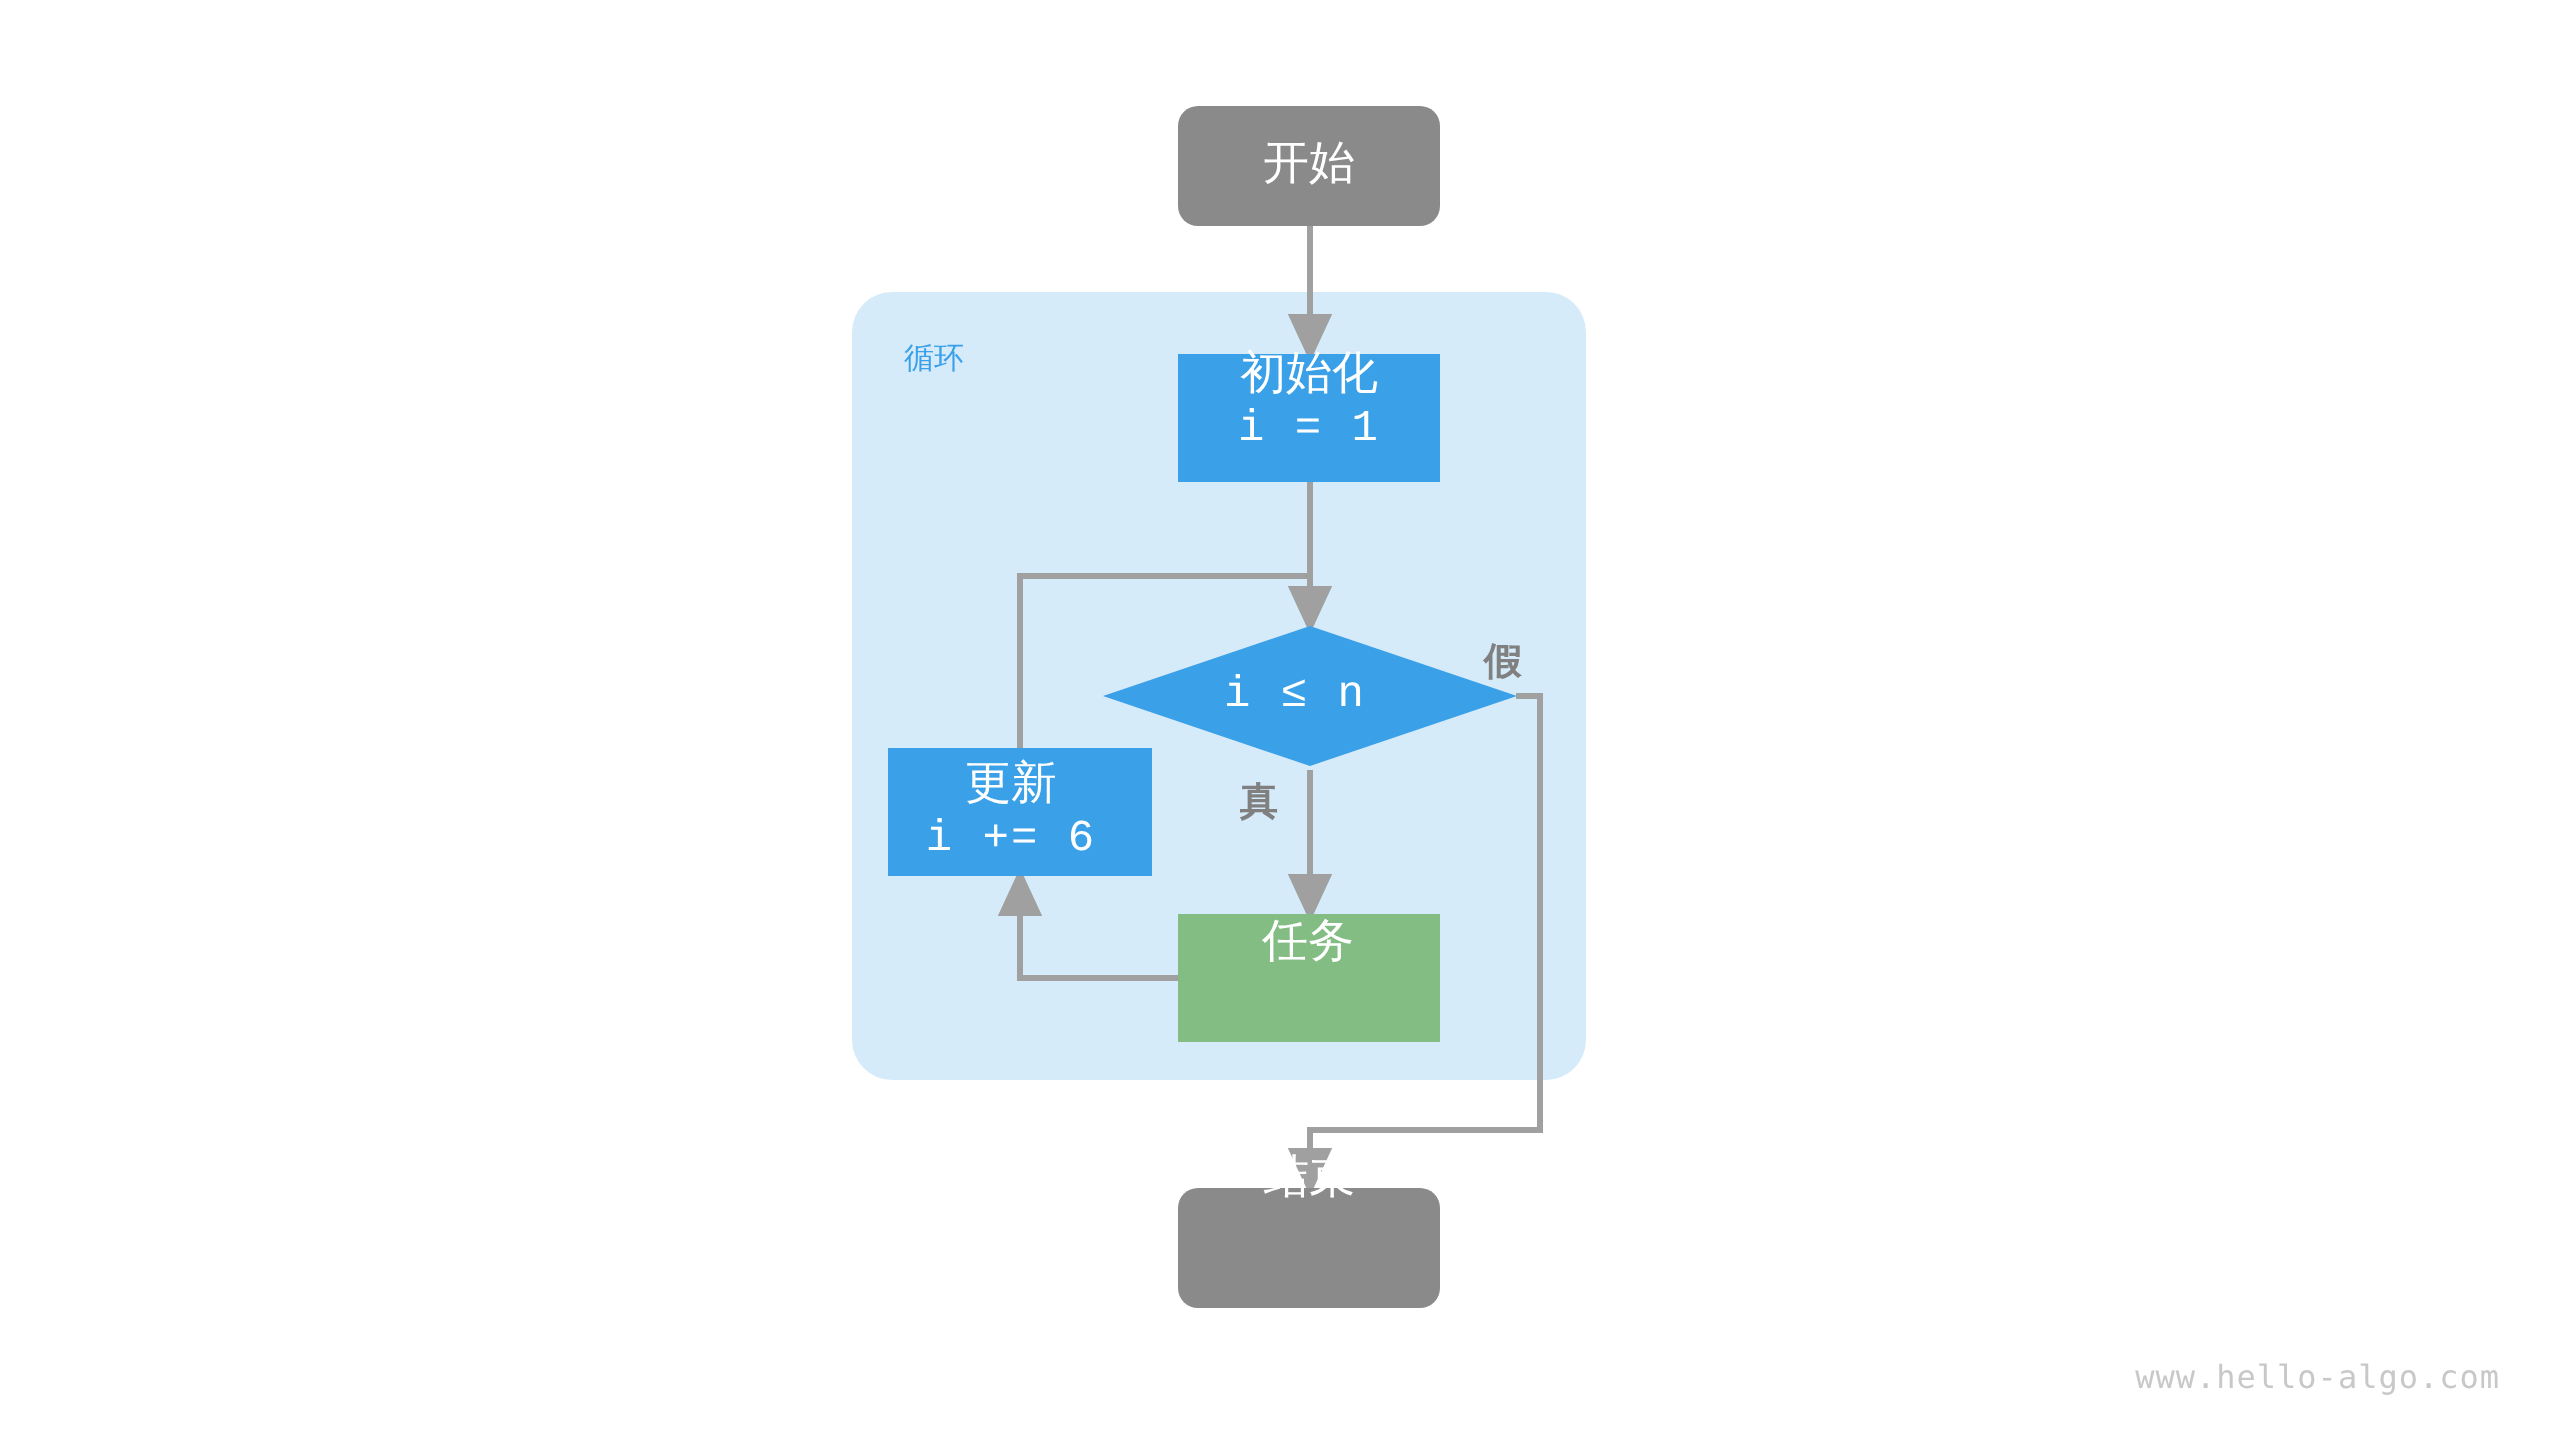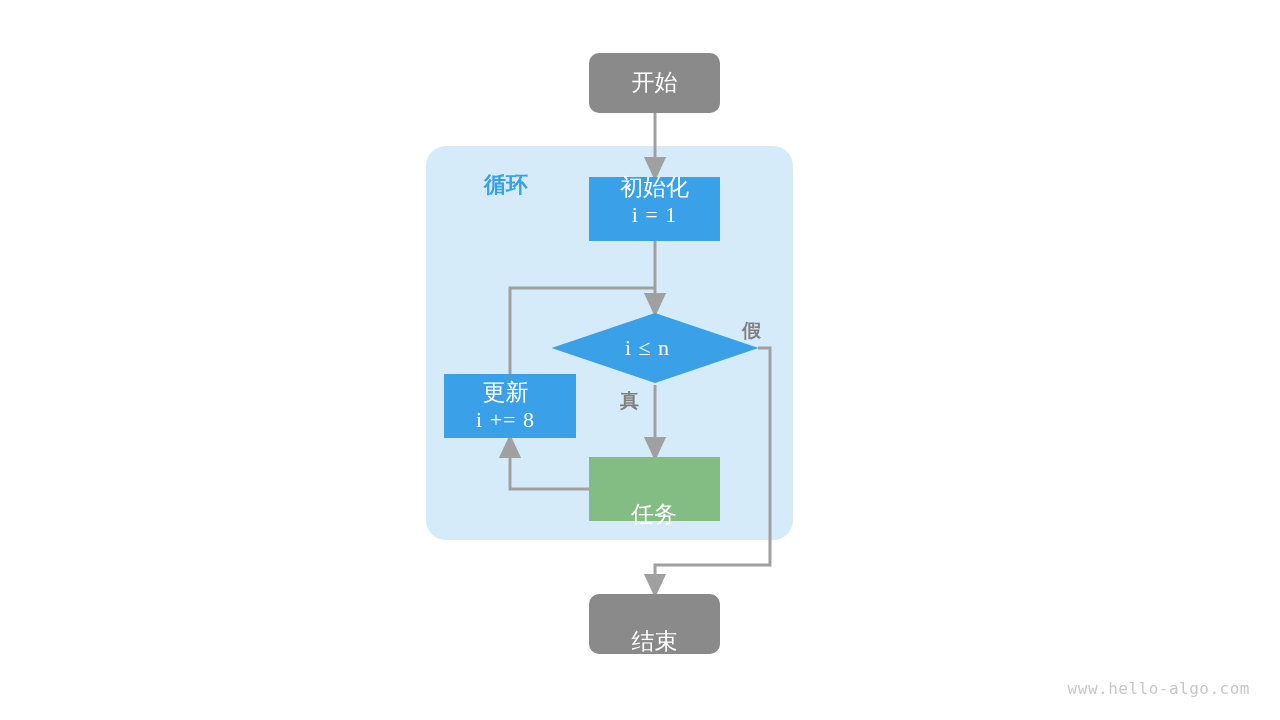--- a/index.html
+++ b/index.html
@@ -37,38 +37,37 @@
     color: #ffffff;
     text-align: center;
     pointer-events: none;
     line-height: 1.18;
   }
   .lbl-cjk {
     font-family: "DejaVu Sans", "Liberation Sans", sans-serif;
     font-size: 23px;
   }
   .lbl-mono {
-    font-family: Liberation Serif, serif;
+    font-family: Liberation Mono, monospace;
     font-size: 22px;
     letter-spacing: 1px;
   }
   .edge-label {
     position: absolute;
     color: #808080;
     font-family: "DejaVu Sans", "Liberation Sans", sans-serif;
     font-size: 19px;
     font-weight: bold;
   }
   .group-label {
     position: absolute;
     color: #3aa0e8;
     font-family: "DejaVu Sans", "Liberation Sans", sans-serif;
-    font-size: 22px;
-    font-weight: bold;
-    margin-left: 32px;
+    font-size: 15px;
+    font-weight: normal;
   }
   .watermark {
     position: absolute;
     right: 30px;
     bottom: 22px;
     color: #c8c8c8;
     font-family: "DejaVu Sans Mono", "Liberation Mono", monospace;
     font-size: 16px;
     letter-spacing: 0.5px;
   }
@@ -113,26 +112,26 @@
       </div>
       <div class="node-label" style="left: 589px; top: 177px; width: 131px; height: 48px; color: rgb(255, 255, 255);">
         <div class="lbl-cjk">初始化</div>
         <div class="lbl-mono">i = 1</div>
       </div>
       <div class="node-label" style="left: 544px; top: 313px; width: 207px; height: 70px; color: rgb(255, 255, 255);">
         <div class="lbl-mono">i ≤ n</div>
       </div>
       <div class="node-label" style="left: 444px; top: 374px; width: 123px; height: 64px; color: rgb(255, 255, 255);">
         <div class="lbl-cjk">更新</div>
-        <div class="lbl-mono">i += 8</div>
+        <div class="lbl-mono">i += 6</div>
       </div>
-      <div class="node-label" style="left: 589px; top: 483px; width: 130px; height: 64px; color: rgb(255, 255, 255);">
+      <div class="node-label" style="left: 589px; top: 440px; width: 130px; height: 64px; color: rgb(255, 255, 255);">
         <div class="lbl-cjk">任务</div>
       </div>
-      <div class="node-label" style="left: 589px; top: 612px; width: 131px; height: 60px; color: rgb(255, 255, 255);">
+      <div class="node-label" style="left: 589px; top: 560px; width: 131px; height: 60px; color: rgb(255, 255, 255);">
         <div class="lbl-cjk">结束</div>
       </div>
     </div>
 
   <div id="edge-text-layer">
       <div class="edge-label" style="left: 620px; top: 388px; color: rgb(128, 128, 128);">真</div>
       <div class="edge-label" style="left: 742px; top: 318px; color: rgb(128, 128, 128);">假</div>
     </div>
 
   <div class="watermark">www.hello-algo.com</div>

